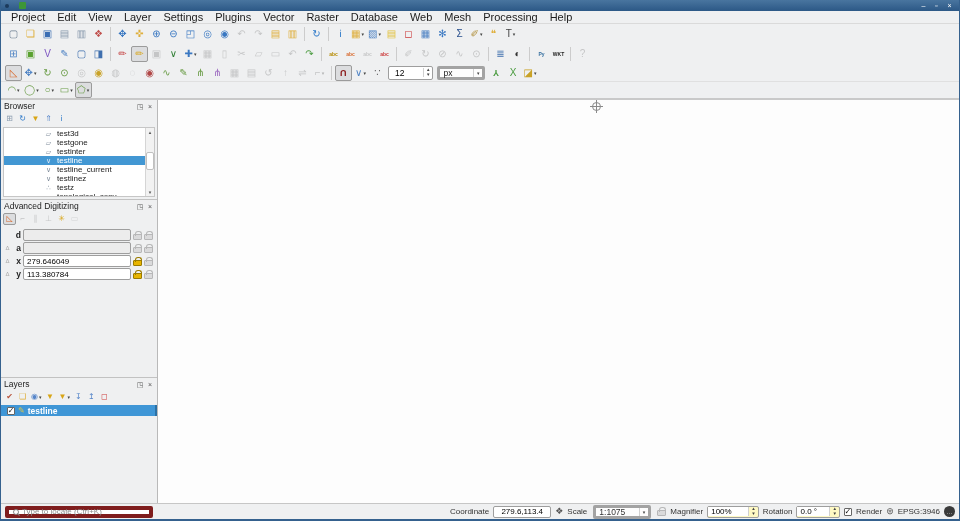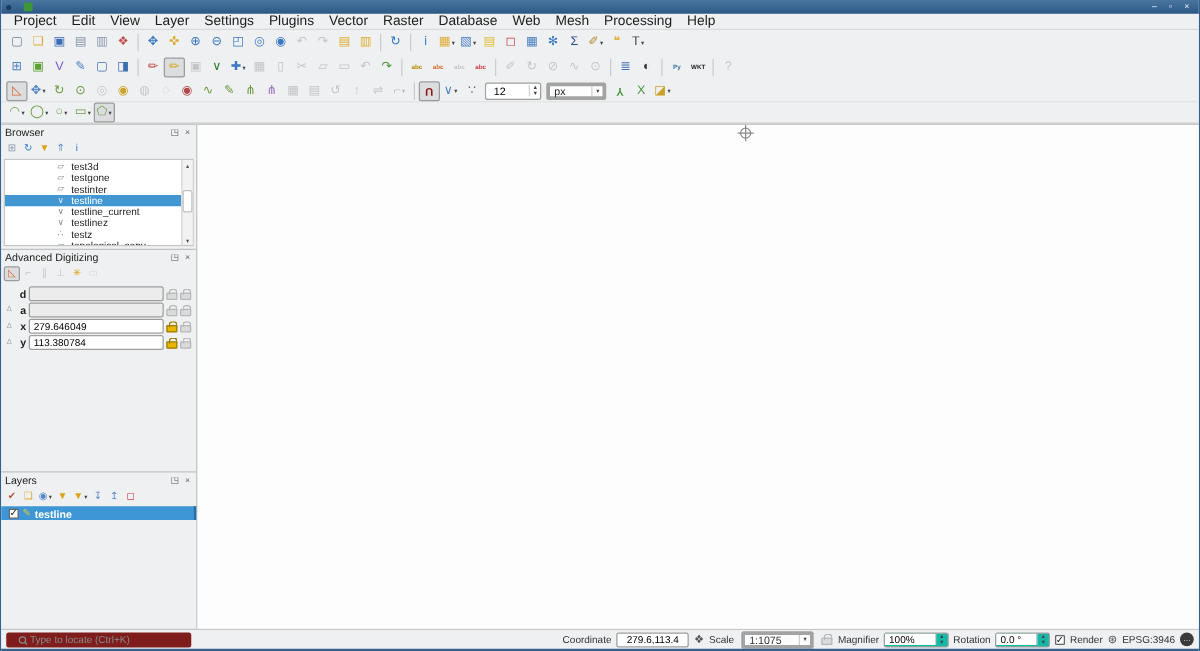--- a/index.html
+++ b/index.html
@@ -103,34 +103,34 @@
   .canvas { flex:1; background:#fdfdfd; position:relative; }
   .crosshair { position:absolute; left:434px; top:2px; width:9px; height:9px; border:1px solid #8a8a8a;
                border-radius:50%; }
   .crosshair::before { content:''; position:absolute; left:-3px; right:-3px; top:3px; height:1px;
                        background:#8a8a8a; }
   .crosshair::after { content:''; position:absolute; top:-3px; bottom:-3px; left:3px; width:1px;
                       background:#8a8a8a; }
   
   .statusbar { height:16px; background:#eff0f1; border-top:1px solid #c6c6c6; display:flex;
                align-items:center; padding:0 4px; gap:3px; flex:0 0 auto; font-size:8px; color:#333; }
-  .locate { display:flex; align-items:center; background:#fff; border:6px solid #7f1d1d; border-radius:2px;
+  .locate { display:flex; align-items:center; background:#fff; border:4px solid #7f1d1d; border-radius:2px;
             height:12px; width:148px; padding-left:4px; gap:3px; }
   .searchglyph { width:6px; height:6px; border:1px solid #888; border-radius:50%; position:relative;
                  flex:0 0 auto; }
   .searchglyph::after { content:''; position:absolute; width:3px; height:1px; background:#888;
                         bottom:-1px; right:-2px; transform:rotate(45deg); }
   .locate input { border:none; outline:none; flex:1; font-size:8px; color:#333;
                   font-family:"Liberation Sans",sans-serif; background:transparent; }
   .locate input::placeholder { color:#8a8a8a; }
   .sb-right { margin-left:auto; display:flex; align-items:center; gap:4px; }
   .sblabel { font-size:8px; color:#333;text-align:right; }
   .sbinput { height:12px; border:1px solid #9e9e9e; border-radius:2px; font-size:8px; text-align:center;
              font-family:"Liberation Sans",sans-serif; background:#fff; }
-  .sbspin { display:inline-flex; align-items:center; background:#14b8a6; border:1px solid #9e9e9e;
+  .sbspin { display:inline-flex; align-items:center; background:#fef9c3; border:1px solid #9e9e9e;
             border-radius:2px; height:12px; }
   .sbspin input { border:none; outline:none; font-size:8px; padding-left:3px; width:40px;
                   font-family:"Liberation Sans",sans-serif; }
   .sbicon { font-size:9px; color:#555; line-height:1; }
   .msgbubble { width:11px; height:11px; background:#3a3a3a; border-radius:50%; display:flex;
                align-items:center; justify-content:center; color:#fff; font-size:6px; line-height:1; }
   .bottomstrip { height:2px; background:#35618e; flex:0 0 auto; }
 </style>
 </head>
 <body>

